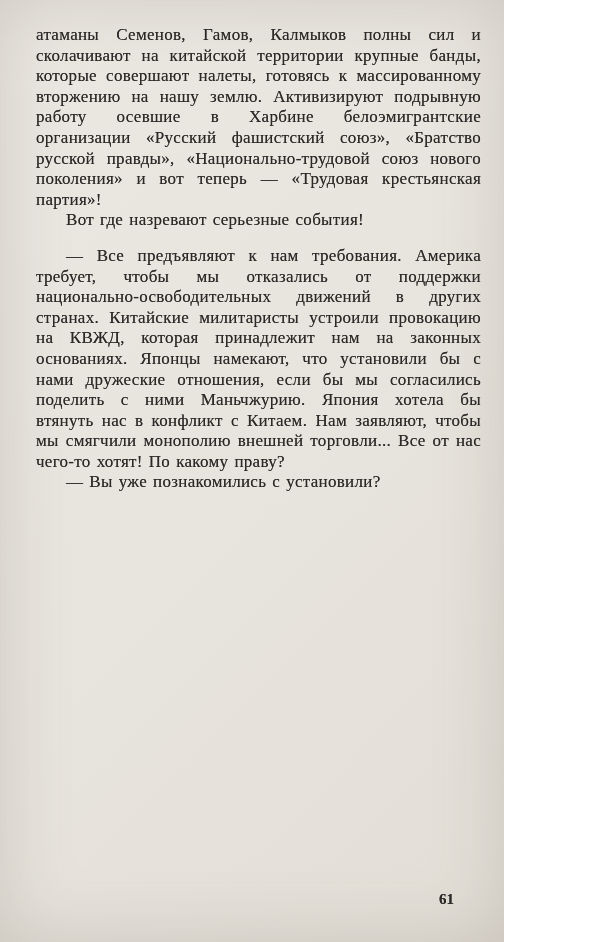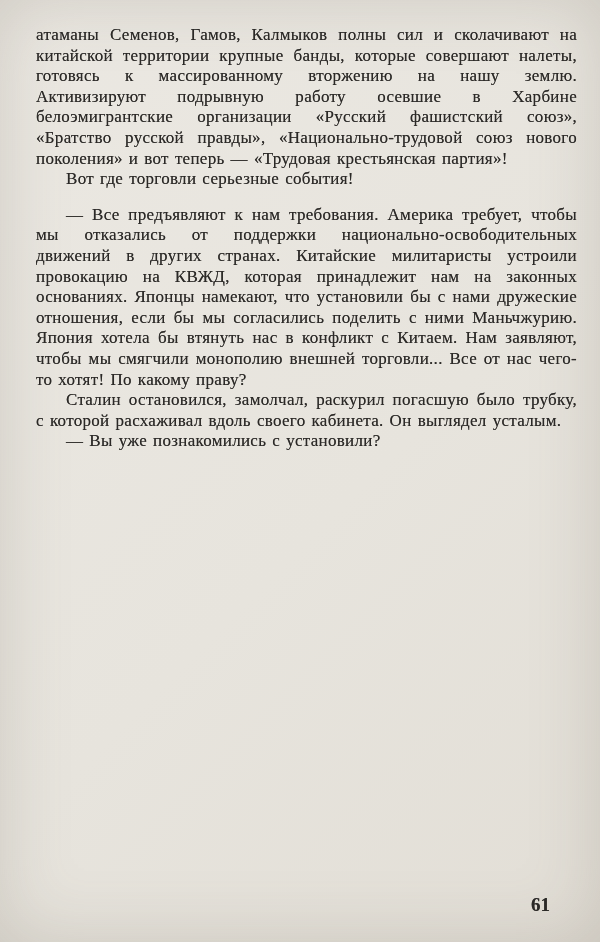--- a/index.html
+++ b/index.html
@@ -5,21 +5,21 @@
   * { box-sizing: border-box; }
   html, body { margin: 0; padding: 0; }
   body {
     width: 600px;
     height: 942px;
     overflow: hidden;
     font-family: "Liberation Serif", "DejaVu Serif", serif;
   }
   .page {
     position: relative;
-    width: 600px;
+    width: 504px;
     height: 942px;
     background: linear-gradient(135deg, #ebe8e2 0%, #e7e4dd 55%, #e2ded6 100%);
     box-shadow: inset 0 0 70px rgba(110, 100, 85, 0.22);
     padding: 25px 23px 0 36px;
     font-family: Liberation Serif, serif;
   }
   .text-block {
     font-size: 17px;
     line-height: 20.6px;
     text-align: justify;
@@ -34,32 +34,31 @@
   }
   .para.cont {
     text-indent: 0;
   }
   .para.gap {
     margin-top: 15px;
   }
   .page-number {
     position: absolute;
     right: 50px;
-    bottom: 26px;
-    font-size: 19px;
+    bottom: 34px;
+    font-size: 15px;
     font-weight: bold;
     color: #2b2927;
     text-shadow: 0 0 0.4px rgba(43, 41, 39, 0.65);
   }
 </style>
 </head>
 <body>
 
 <div class="page" lang="ru">
   <div class="text-block">
     <p class="para cont">атаманы Семенов, Гамов, Калмыков полны сил и сколачивают на китайской территории крупные банды, которые совершают налеты, готовясь к массированному вторжению на нашу землю. Активизируют подрывную работу осевшие в Харбине белоэмигрантские организации «Русский фашистский союз», «Братство русской правды», «Национально-трудовой союз нового поколения» и вот теперь — «Трудовая крестьянская партия»!</p>
-    <p class="para">Вот где торговли серьезные события!</p>
+    <p class="para">Вот где назревают серьезные события!</p>
     <p class="para gap">— Все предъявляют к нам требования. Америка требует, чтобы мы отказались от поддержки национально-освободительных движений в других странах. Китайские милитаристы устроили провокацию на КВЖД, которая принадлежит нам на законных основаниях. Японцы намекают, что установили бы с нами дружеские отношения, если бы мы согласились поделить с ними Маньчжурию. Япония хотела бы втянуть нас в конфликт с Китаем. Нам заявляют, чтобы мы смягчили монополию внешней торговли... Все от нас чего-то хотят! По какому праву?</p>
-    <p class="para">Сталин остановился, замолчал, раскурил погасшую было трубку, с которой расхаживал вдоль своего кабинета. Он выглядел усталым.</p>
     <p class="para">— Вы уже познакомились с установили?</p>
   </div>
   <div class="page-number">61</div>
 </div>
 
 </body></html>

